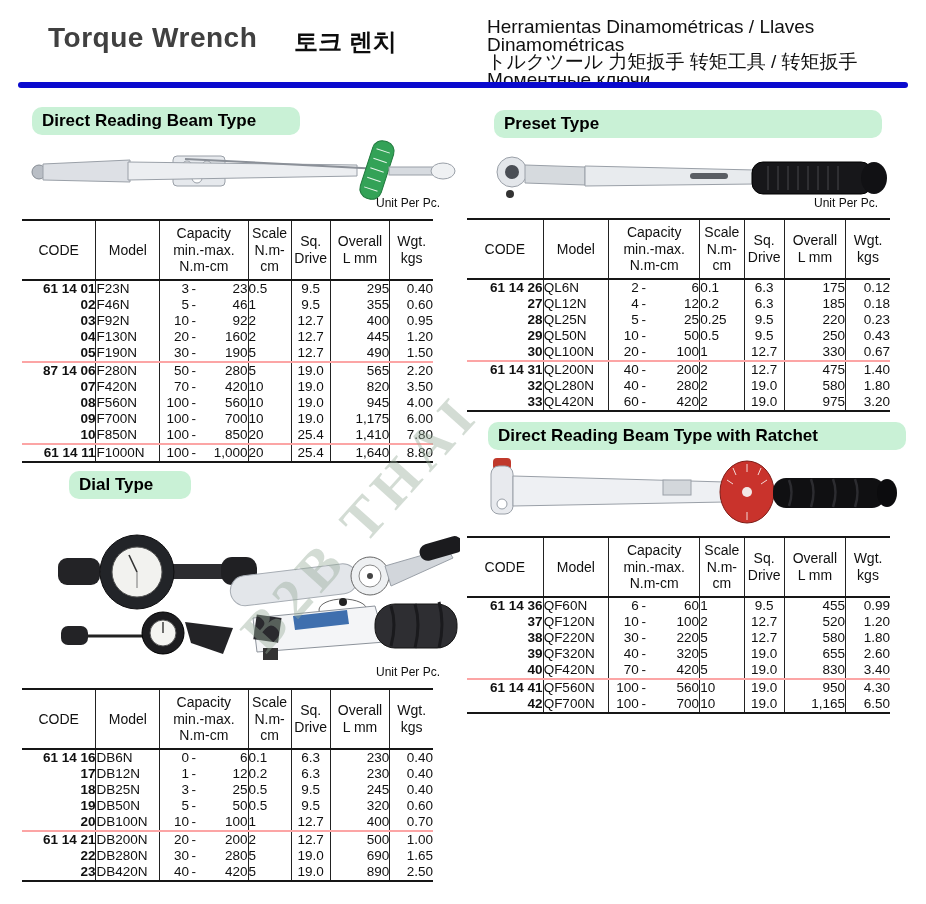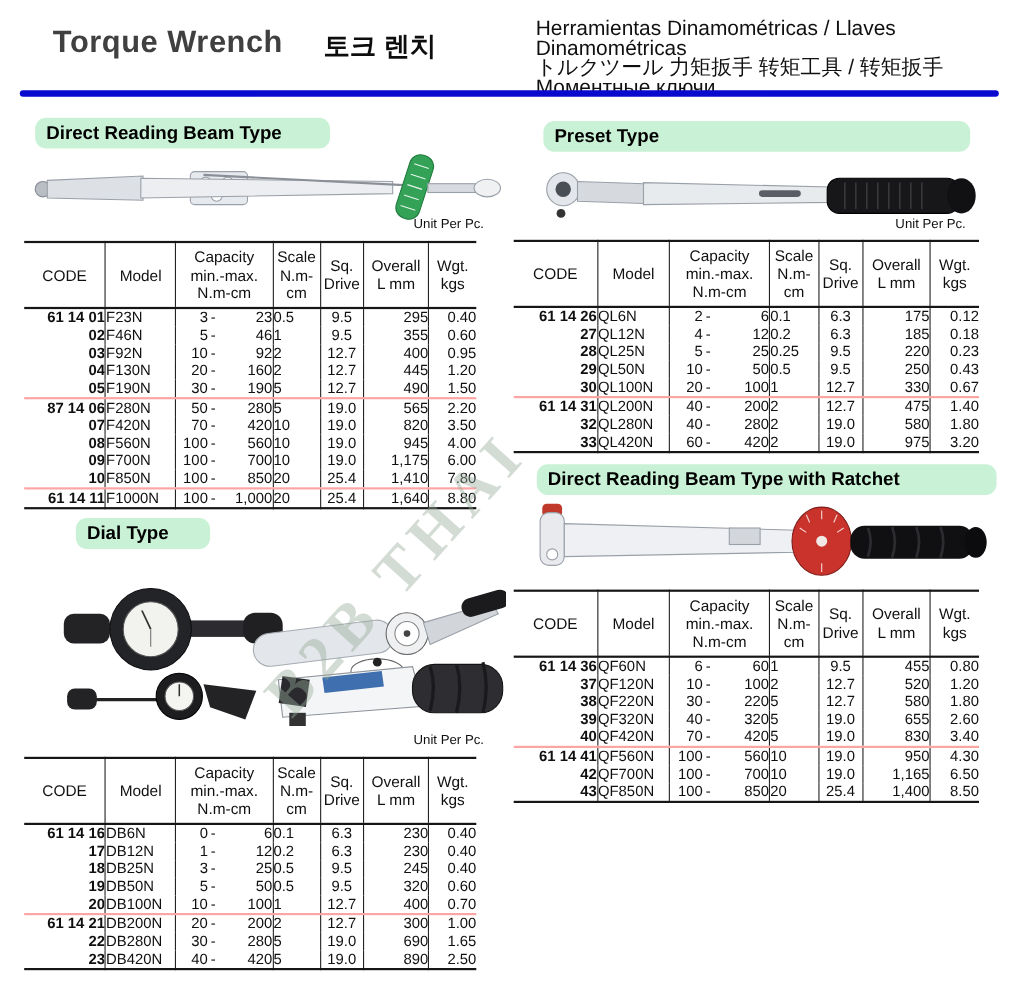--- a/index.html
+++ b/index.html
@@ -443,21 +443,21 @@
           <td class="c-wgt">0.70</td>
         </tr>
       </tbody>
       <tbody class="group">
         <tr>
           <td class="c-code">61 14 21</td>
           <td class="c-model">DB200N</td>
           <td class="c-capacity"><span class="cap-min">20</span><span class="cap-dash">-</span><span class="cap-max">200</span></td>
           <td class="c-scale">2</td>
           <td class="c-drive">12.7</td>
-          <td class="c-overall">300</td>
+          <td class="c-overall">500</td>
           <td class="c-wgt">1.00</td>
         </tr>
         <tr>
           <td class="c-code">22</td>
           <td class="c-model">DB280N</td>
           <td class="c-capacity"><span class="cap-min">30</span><span class="cap-dash">-</span><span class="cap-max">280</span></td>
           <td class="c-scale">5</td>
           <td class="c-drive">19.0</td>
           <td class="c-overall">690</td>
           <td class="c-wgt">1.65</td>
@@ -517,21 +517,21 @@
         </tr>
       </thead>
       <tbody class="group">
         <tr>
           <td class="c-code">61 14 36</td>
           <td class="c-model">QF60N</td>
           <td class="c-capacity"><span class="cap-min">6</span><span class="cap-dash">-</span><span class="cap-max">60</span></td>
           <td class="c-scale">1</td>
           <td class="c-drive">9.5</td>
           <td class="c-overall">455</td>
-          <td class="c-wgt">0.80</td>
+          <td class="c-wgt">0.99</td>
         </tr>
         <tr>
           <td class="c-code">37</td>
           <td class="c-model">QF120N</td>
           <td class="c-capacity"><span class="cap-min">10</span><span class="cap-dash">-</span><span class="cap-max">100</span></td>
           <td class="c-scale">2</td>
           <td class="c-drive">12.7</td>
           <td class="c-overall">520</td>
           <td class="c-wgt">1.20</td>
         </tr>
@@ -575,25 +575,16 @@
         </tr>
         <tr>
           <td class="c-code">42</td>
           <td class="c-model">QF700N</td>
           <td class="c-capacity"><span class="cap-min">100</span><span class="cap-dash">-</span><span class="cap-max">700</span></td>
           <td class="c-scale">10</td>
           <td class="c-drive">19.0</td>
           <td class="c-overall">1,165</td>
           <td class="c-wgt">6.50</td>
         </tr>
-        <tr>
-          <td class="c-code">43</td>
-          <td class="c-model">QF850N</td>
-          <td class="c-capacity"><span class="cap-min">100</span><span class="cap-dash">-</span><span class="cap-max">850</span></td>
-          <td class="c-scale">20</td>
-          <td class="c-drive">25.4</td>
-          <td class="c-overall">1,400</td>
-          <td class="c-wgt">8.50</td>
-        </tr>
       </tbody>
     </table>
 
 </div>
 
 </body></html>

